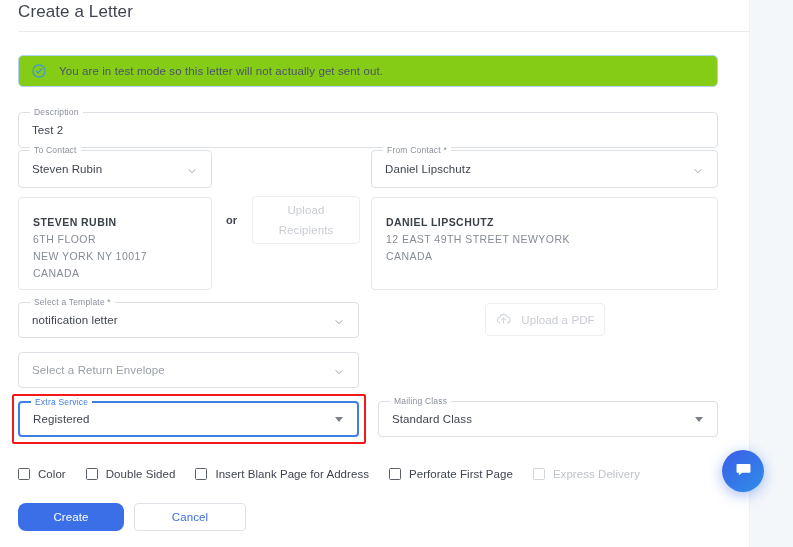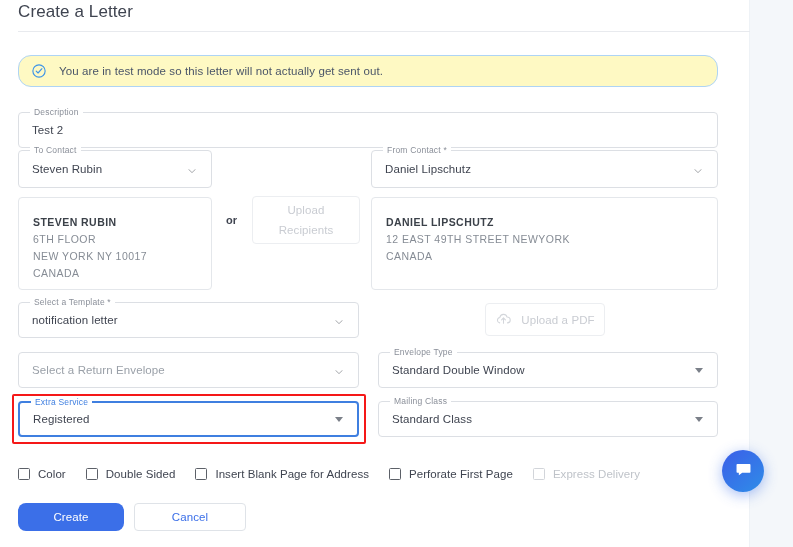--- a/index.html
+++ b/index.html
@@ -29,21 +29,21 @@
     font-size: 17px; color: #3f4450; font-weight: 400; letter-spacing: .1px;
   }
   .title-divider {
     position: absolute; left: 18px; top: 31px; width: 732px; height: 1px;
     background: #e8eaee;
   }
 
   
   .alert {
     position: absolute; left: 18px; top: 55px; width: 700px; height: 32px;
-    border: 1px solid #aed4f5; border-radius: 13px; background: #fef9c3;
+    border: 1px solid #aed4f5; border-radius: 5px; background: #84cc16;
     display: flex; align-items: center; padding-left: 12px;
   }
   .alert-icon { width: 16px; height: 16px; flex: 0 0 16px; }
   .alert-text {
     margin-left: 12px; font-size: 11.5px; color: #4a5568; letter-spacing: .1px;
   }
 
   
   .field {
     position: absolute; border: 1px solid #dcdfe4; border-radius: 4px;
@@ -235,25 +235,20 @@
     <div class="upload-pdf" style="left:485px; top:303px; width:120px; height:33px;">
       <span>
         <svg width="17" height="17" viewBox="0 0 24 24" fill="none">
           <path d="M6.6 18.2 A3.9 3.9 0 0 1 6.9 10.5 A5.2 5.2 0 0 1 17 9.9 A3.6 3.6 0 0 1 17.6 18.2" stroke="#d3d6db" stroke-width="1.5" stroke-linecap="round" stroke-linejoin="round"></path>
           <path d="M12 18.6 L12 11.4 M9.3 13.9 L12 11.2 L14.7 13.9" stroke="#d3d6db" stroke-width="1.5" stroke-linecap="round" stroke-linejoin="round"></path>
         </svg>
       </span>
       <span>Upload a PDF</span>
     </div>
 
-    <div class="field" style="left:378px; top:352px; width:340px; height:36px;">
-      <span class="field-label">Envelope Type</span>
-      <span class="field-value">Standard Double Window</span>
-      <span class="tri"></span>
-    </div>
 
     <div class="field" style="left:18px; top:352px; width:341px; height:36px;">
       <span class="field-value placeholder">Select a Return Envelope</span>
       <span class="chev">
         <svg width="12" height="12" viewBox="0 0 24 24" fill="none">
           <path d="M5.5 9 L12 15.2 L18.5 9" stroke="#5c6068" stroke-width="2" stroke-linecap="round" stroke-linejoin="round"></path>
         </svg>
       </span>
     </div>
 

